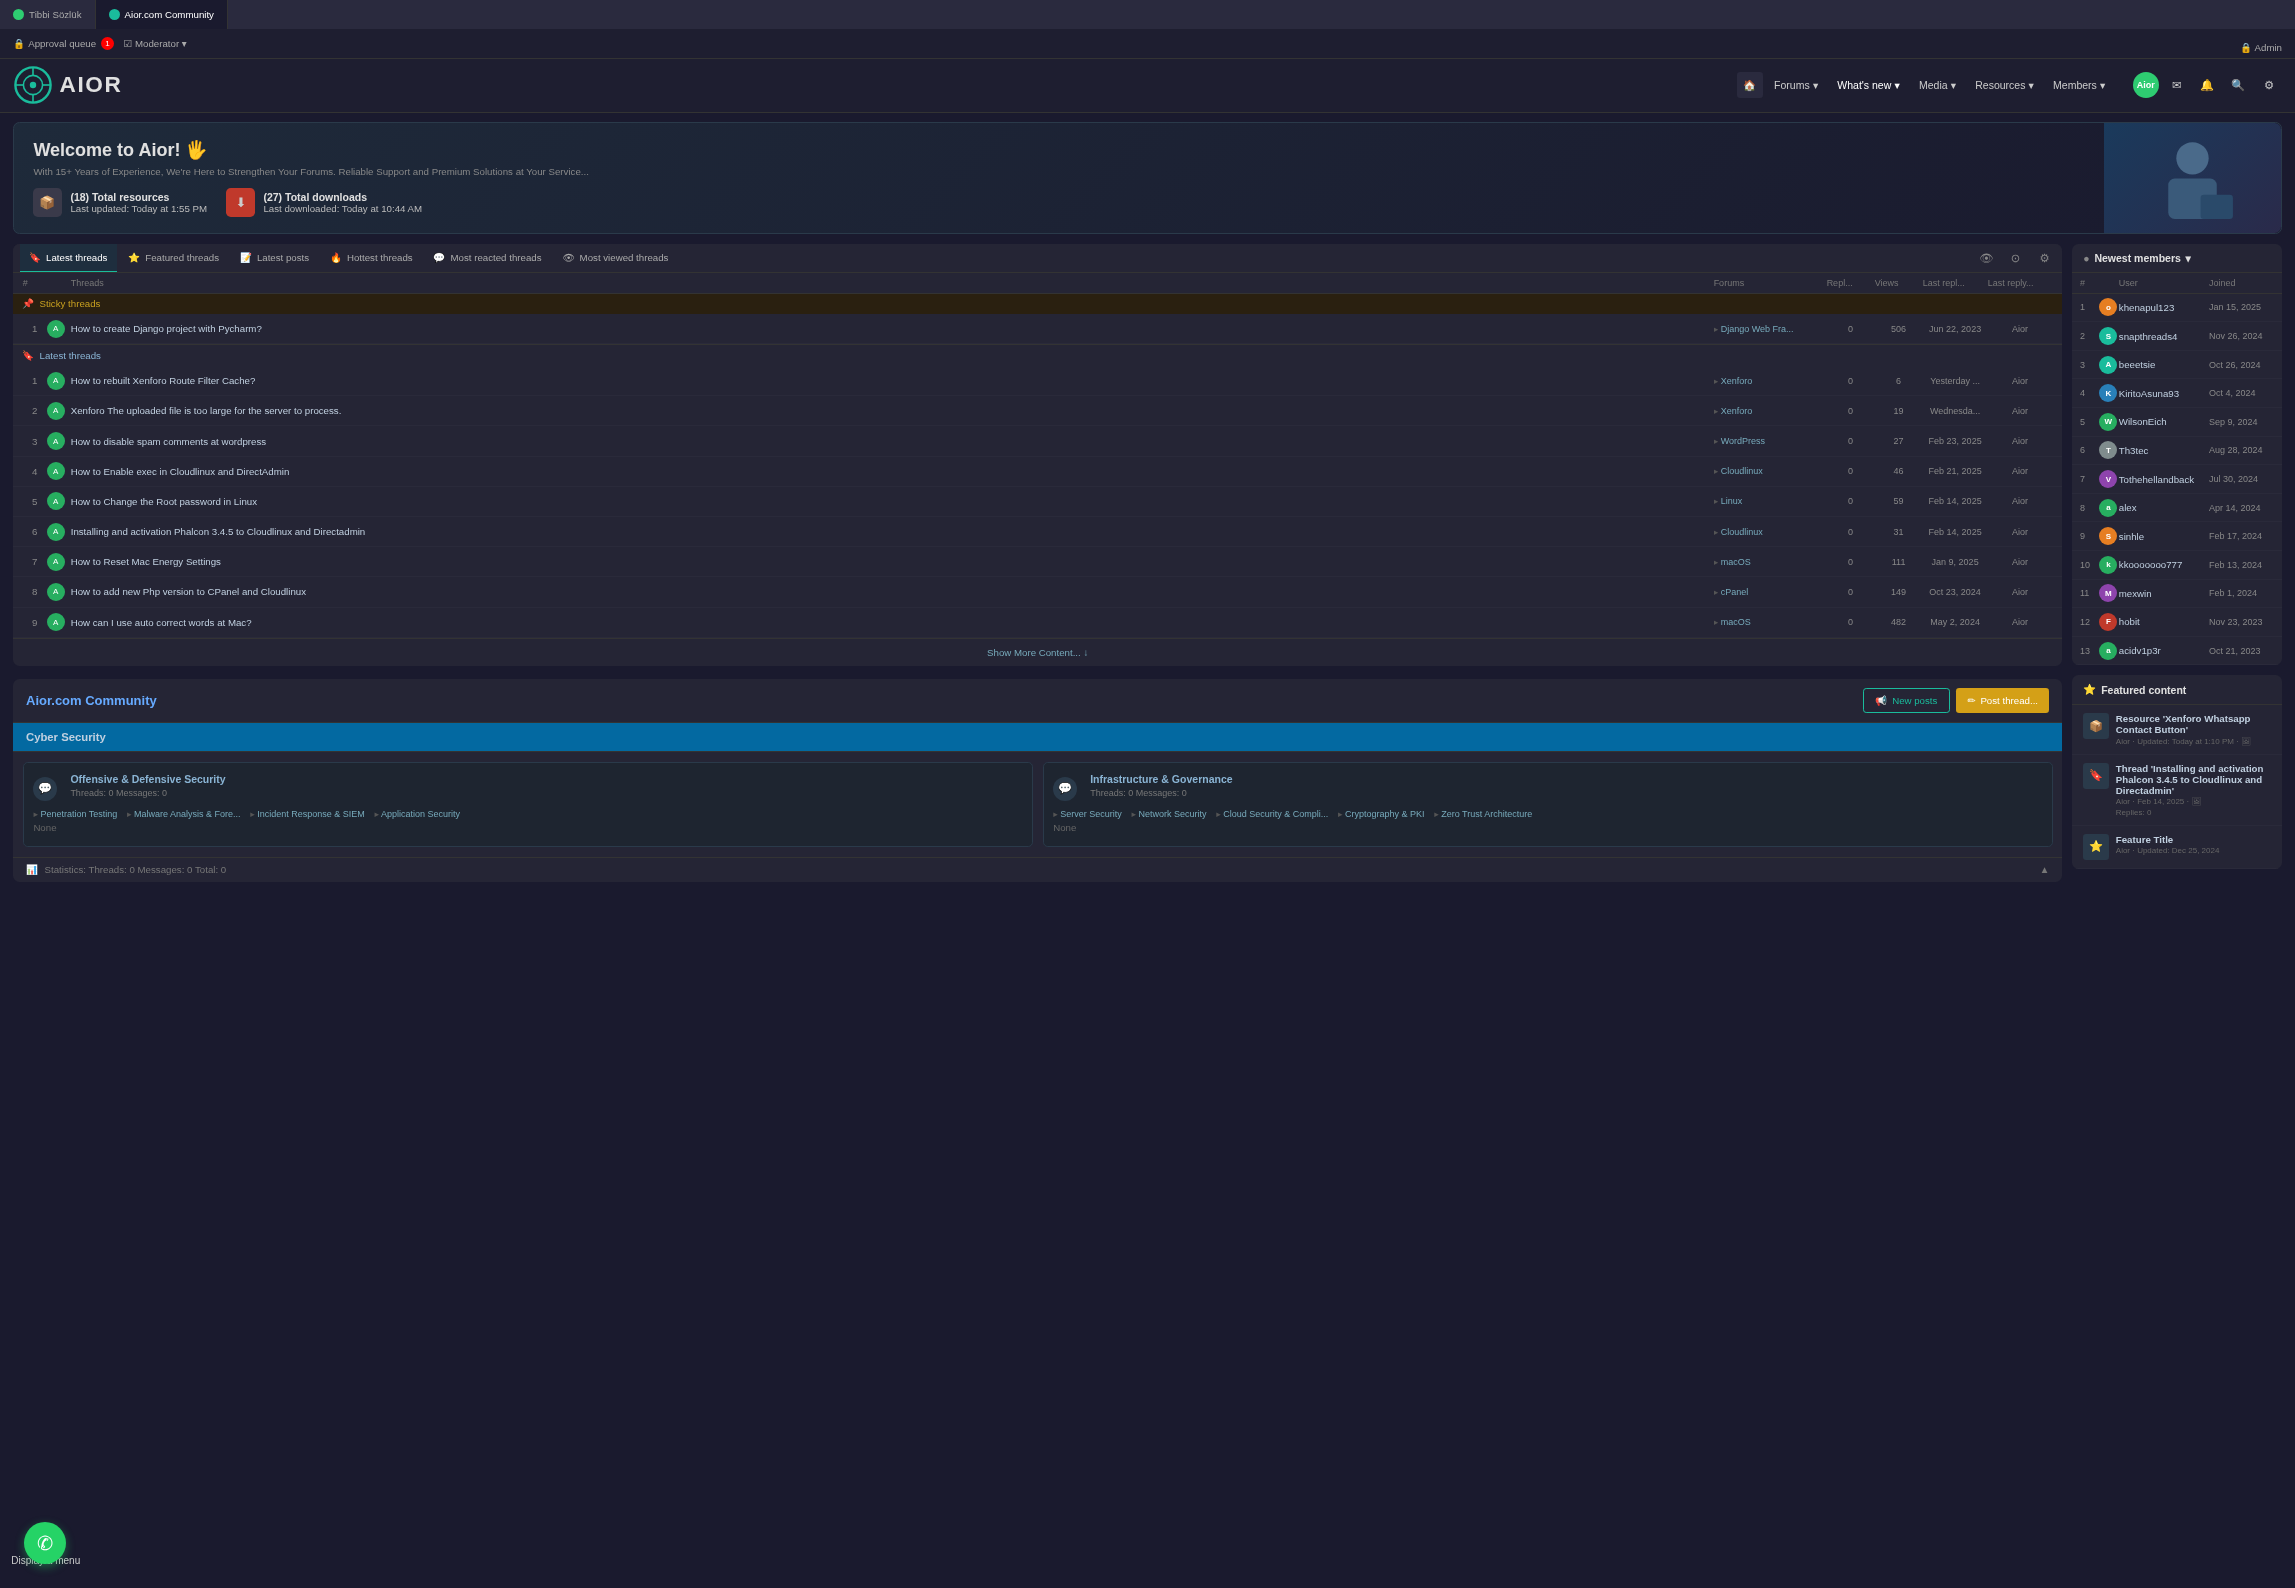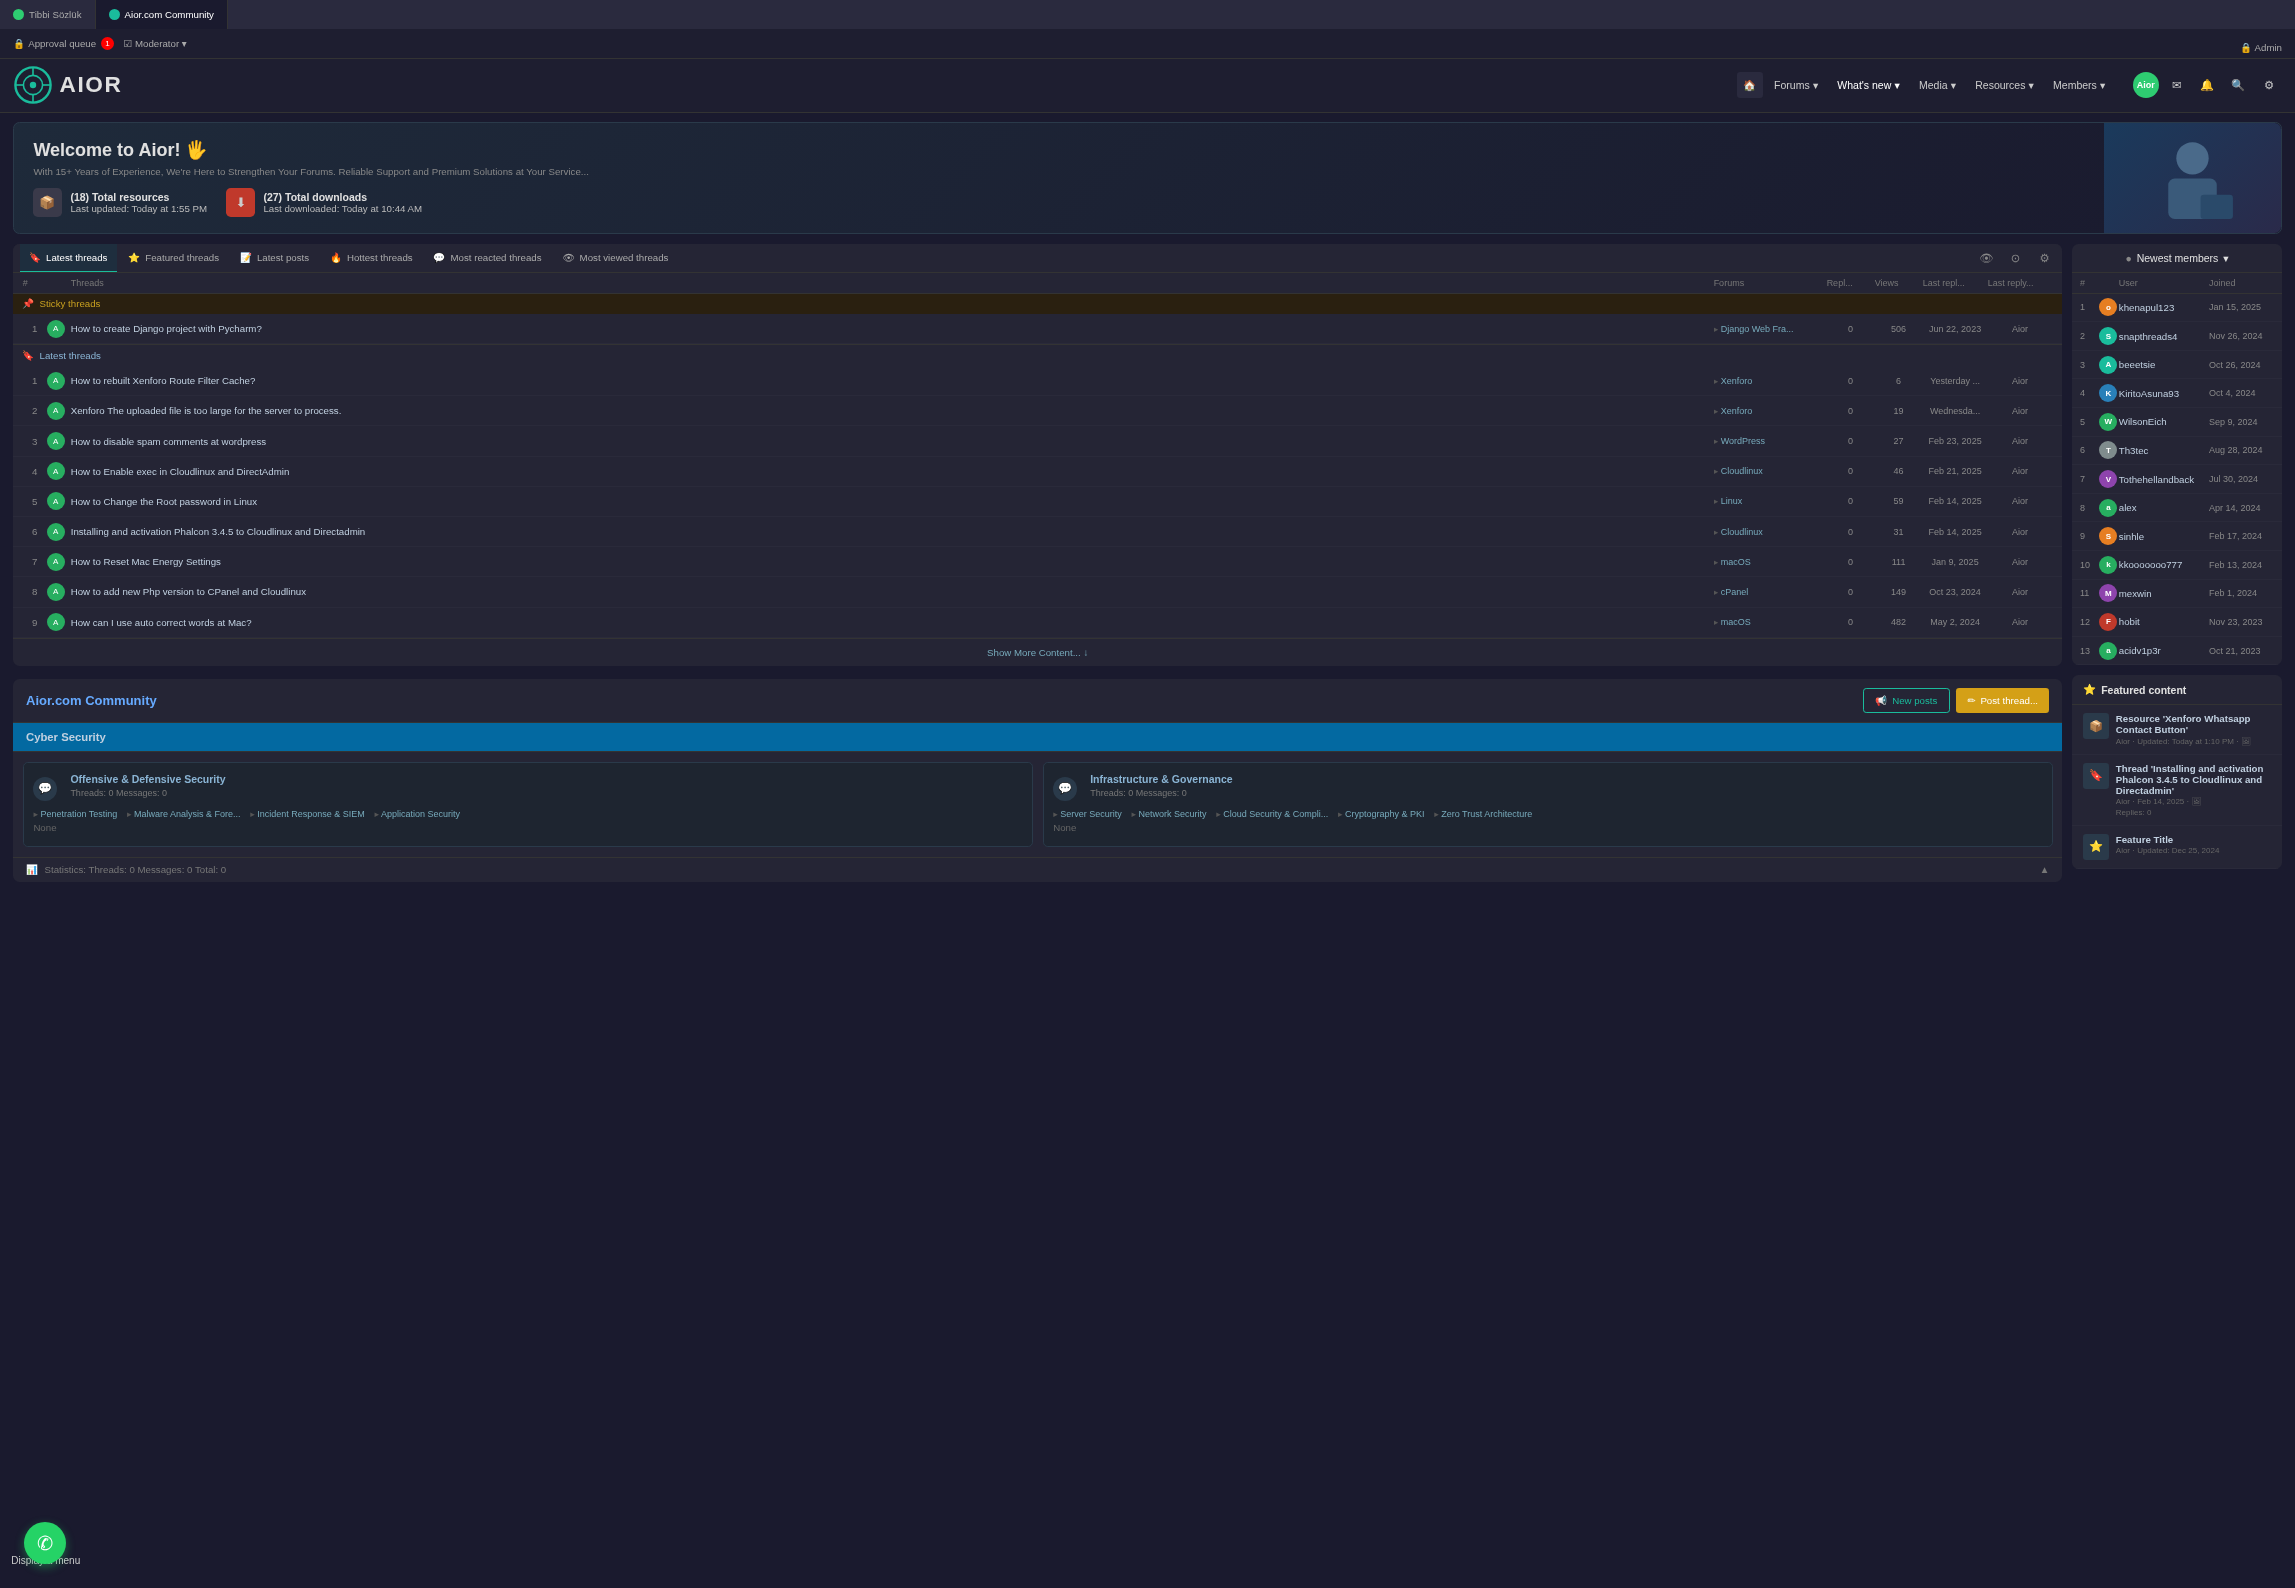--- a/index.html
+++ b/index.html
@@ -65,21 +65,21 @@
     .thread-num { color: #888; text-align: center; }
     .thread-avatar { width: 18px; height: 18px; border-radius: 50%; background: #2ecc71; display: flex; align-items: center; justify-content: center; font-size: 8px; color: #fff; }
     .thread-title { color: #c0d0e0; overflow: hidden; text-overflow: ellipsis; white-space: nowrap; }
     .thread-forum { color: #7ab; font-size: 9px; overflow: hidden; text-overflow: ellipsis; white-space: nowrap; }
     .thread-forum::before { content: '▸ '; color: #555; }
     .thread-cell { color: #888; text-align: center; font-size: 9px; }
     .show-more { text-align: center; padding: 8px; color: #7ab; cursor: pointer; font-size: 9.7px; border-top: 0.8px solid #333; }
 
     
     .members-section { background: #252535; border-radius: 6.5px; overflow: hidden; }
-    .members-header { padding: 8px 11.3px; font-size: 10.5px; font-weight: normal; color: #e0e0e0; border-bottom: 0.8px solid #333; display: flex; align-items: center; gap: 4.8px; justify-content: center; }
+    .members-header { padding: 8px 11.3px; font-size: 10.5px; font-weight: bold; color: #e0e0e0; border-bottom: 0.8px solid #333; display: flex; align-items: center; gap: 4.8px; }
     .members-header::before { content: '●'; color: #888; }
     .members-table-header { display: grid; grid-template-columns: 19.4px 19.4px 1fr 65px; padding: 4.8px 8px; font-size: 9px; color: #777; border-bottom: 0.8px solid #333; }
     .member-row { display: grid; grid-template-columns: 19.4px 19.4px 1fr 65px; padding: 4.8px 8px; align-items: center; border-bottom: 0.8px solid #2a2a3a; font-size: 9.7px; }
     .member-num { color: #888; font-size: 9px; }
     .member-avatar { width: 18px; height: 18px; border-radius: 50%; display: flex; align-items: center; justify-content: center; font-size: 8px; color: #fff; font-weight: bold; }
     .member-name { color: #c0d0e0; }
     .member-date { color: #888; font-size: 9px; }
 
     
     .forum-section { background: #252535; border-radius: 6.5px; overflow: hidden; margin-bottom: 13px; }

